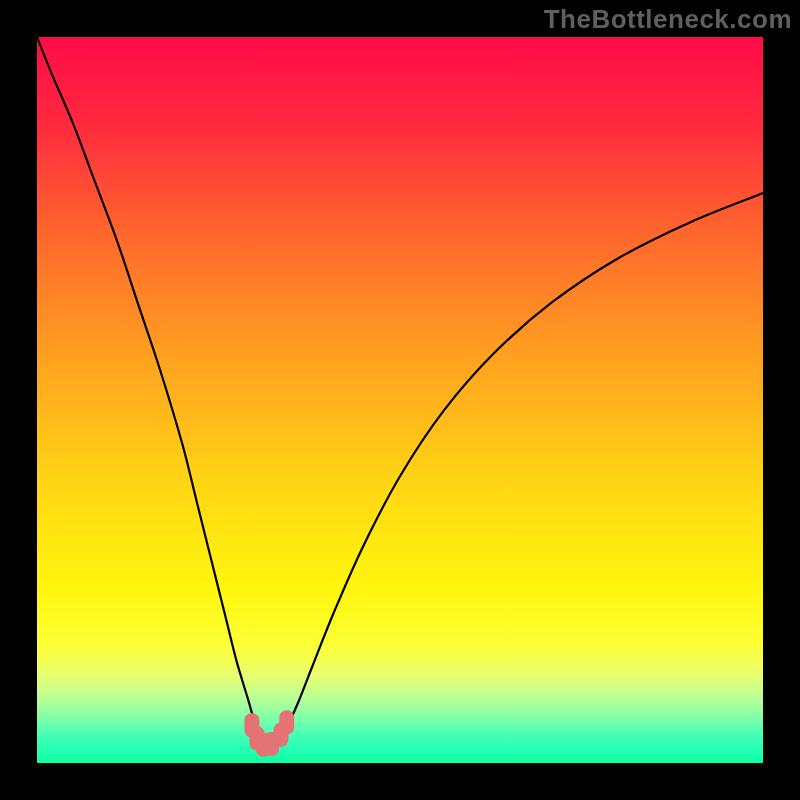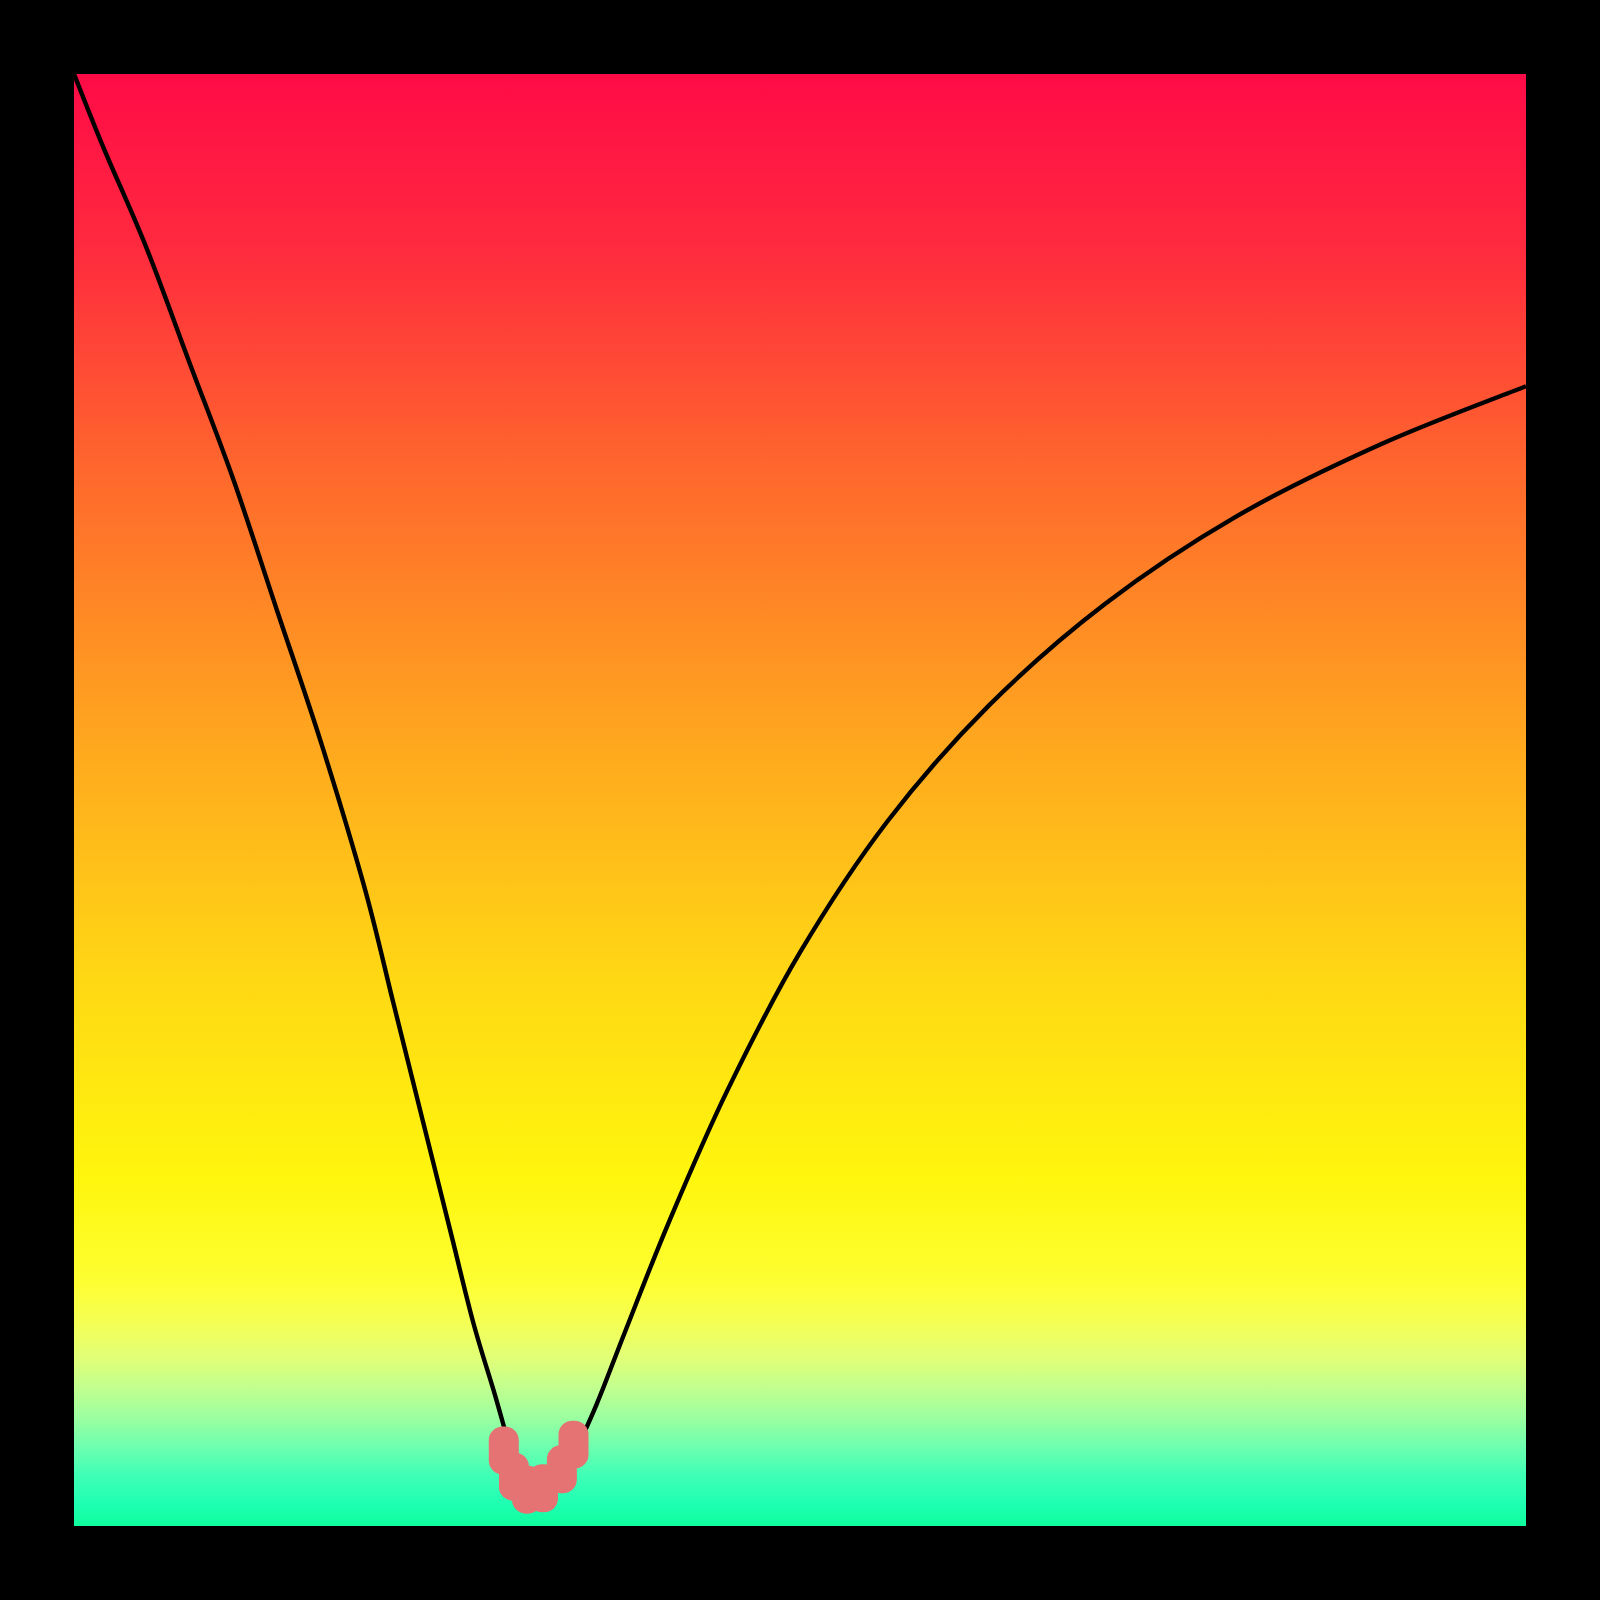--- a/index.html
+++ b/index.html
@@ -39,20 +39,21 @@
   svg {
     display: block;
     width: 100%;
     height: 100%;
   }
 </style>
 </head>
 <body>
 
 <div class="frame">
+  <div class="watermark">TheBottleneck.com</div>
   <div class="plot">
     <svg id="chart-svg" viewBox="0 0 726 726" preserveAspectRatio="none">
       <defs>
         <linearGradient id="bg-grad" x1="0" y1="0" x2="0" y2="1">
             <stop offset="0.00%" stop-color="#ff0b47"></stop>
             <stop offset="12.00%" stop-color="#ff2a3e"></stop>
             <stop offset="28.00%" stop-color="#ff6a2c"></stop>
             <stop offset="45.00%" stop-color="#ffa41f"></stop>
             <stop offset="62.00%" stop-color="#ffd714"></stop>
             <stop offset="76.00%" stop-color="#fff60d"></stop>

